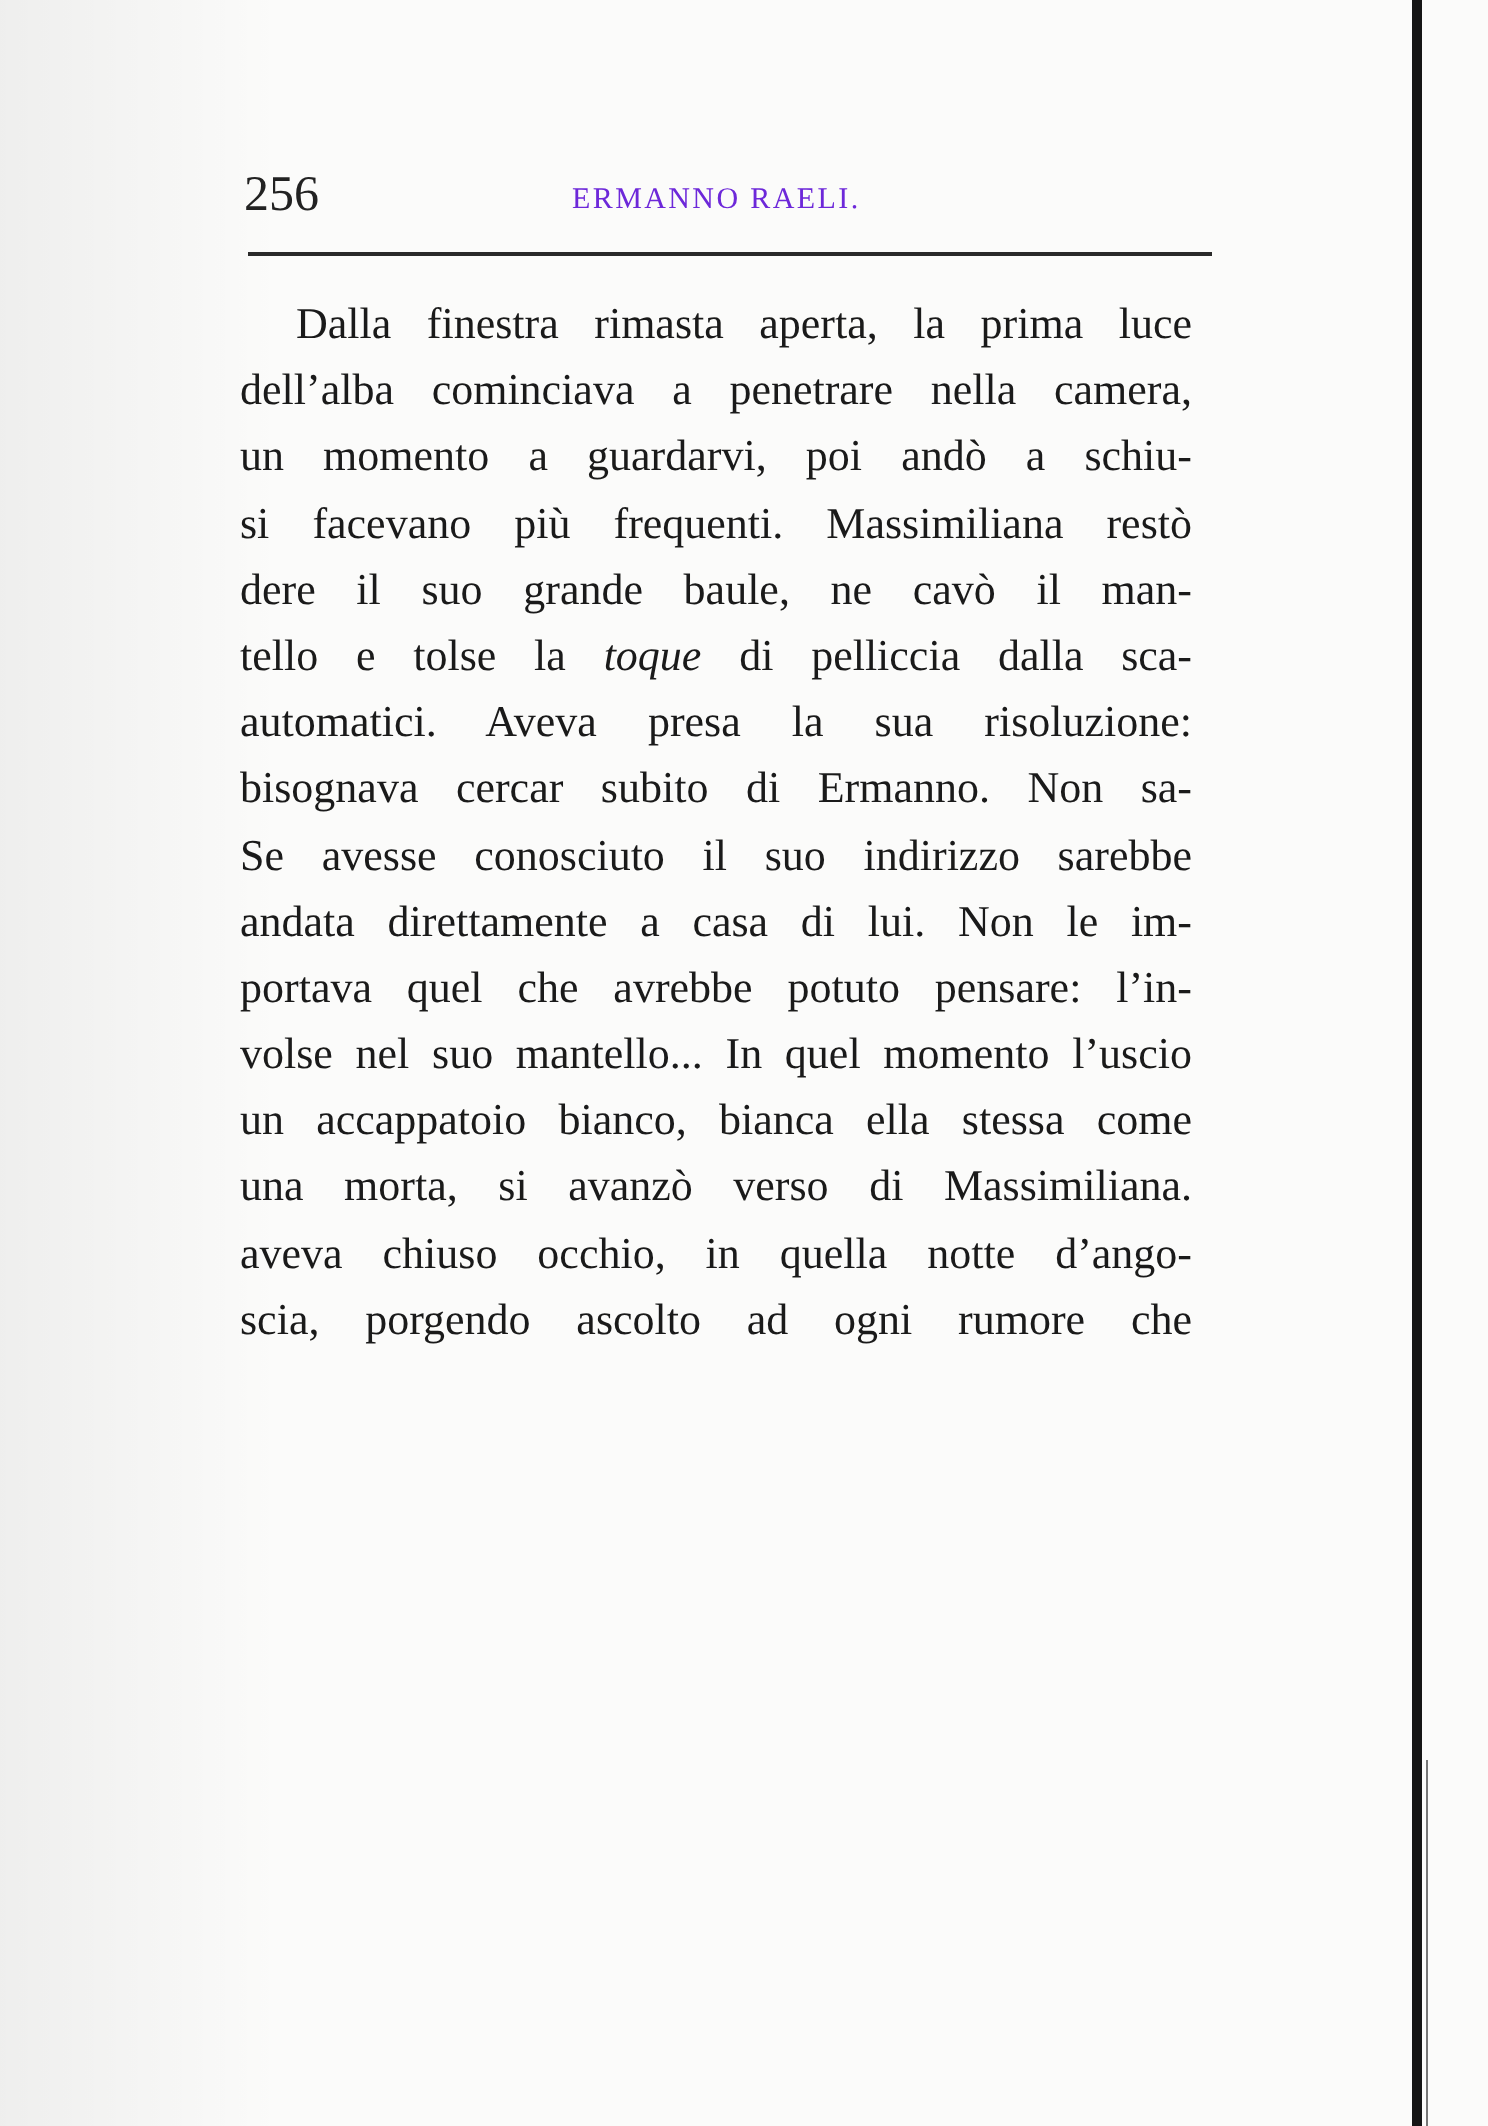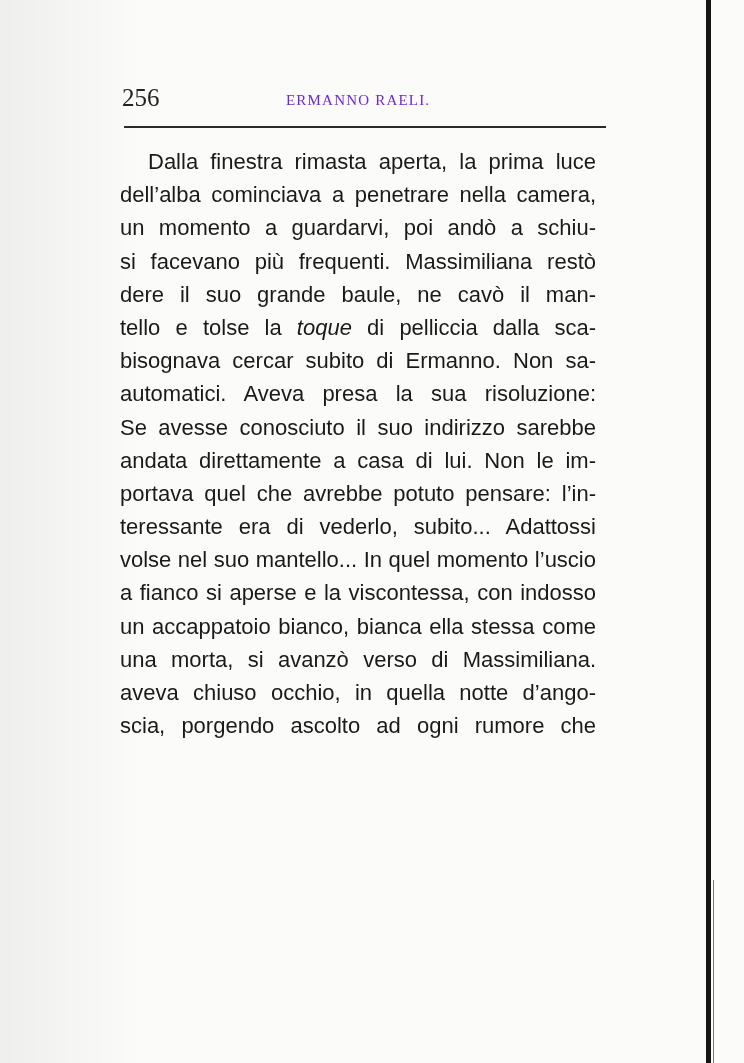--- a/index.html
+++ b/index.html
@@ -38,21 +38,21 @@
   }
   .head-rule {
     position: absolute; left: 124px; top: 126px; width: 482px; height: 2px;
     background: #2a2a2a;
   }
   .text-block {
     position: absolute; left: 120px; top: 145px; width: 476px;
   }
   .line {
     display: block; height: 33.2px; line-height: 33.2px;
-    font-family: Liberation Sans, sans-serif;
+    font-family: Liberation Serif, serif;
     font-size: 22px;
     white-space: nowrap;
     text-align: justify; text-align-last: justify;
     color: #1a1a1a;
   }
   .line.first { padding-left: 28px; }
   .line .it { font-style: italic; }
 </style>
 </head>
 <body>
@@ -67,25 +67,23 @@
 </div>
 <div class="head-rule"></div>
 
 <div class="text-block" id="text-block">
     <span class="line first">Dalla finestra rimasta aperta, la prima luce</span>
     <span class="line">dell’alba cominciava a penetrare nella camera,</span>
     <span class="line">un momento a guardarvi, poi andò a schiu-</span>
     <span class="line">si facevano più frequenti. Massimiliana restò</span>
     <span class="line">dere il suo grande baule, ne cavò il man-</span>
     <span class="line">tello e tolse la <span class="it">toque</span> di pelliccia dalla sca-</span>
+    <span class="line">automatici. Aveva presa la sua risoluzione:</span>
     <span class="line">bisognava cercar subito di Ermanno. Non sa-</span>
-    <span class="line">automatici. Aveva presa la sua risoluzione:</span>
     <span class="line">Se avesse conosciuto il suo indirizzo sarebbe</span>
     <span class="line">andata direttamente a casa di lui. Non le im-</span>
     <span class="line">portava quel che avrebbe potuto pensare: l’in-</span>
-    <span class="line">teressante era di vederlo, subito... Adattossi</span>
     <span class="line">volse nel suo mantello... In quel momento l’uscio</span>
-    <span class="line">a fianco si aperse e la viscontessa, con indosso</span>
     <span class="line">un accappatoio bianco, bianca ella stessa come</span>
     <span class="line">una morta, si avanzò verso di Massimiliana.</span>
     <span class="line">aveva chiuso occhio, in quella notte d’ango-</span>
     <span class="line">scia, porgendo ascolto ad ogni rumore che</span>
   </div>
 
 </body></html>

